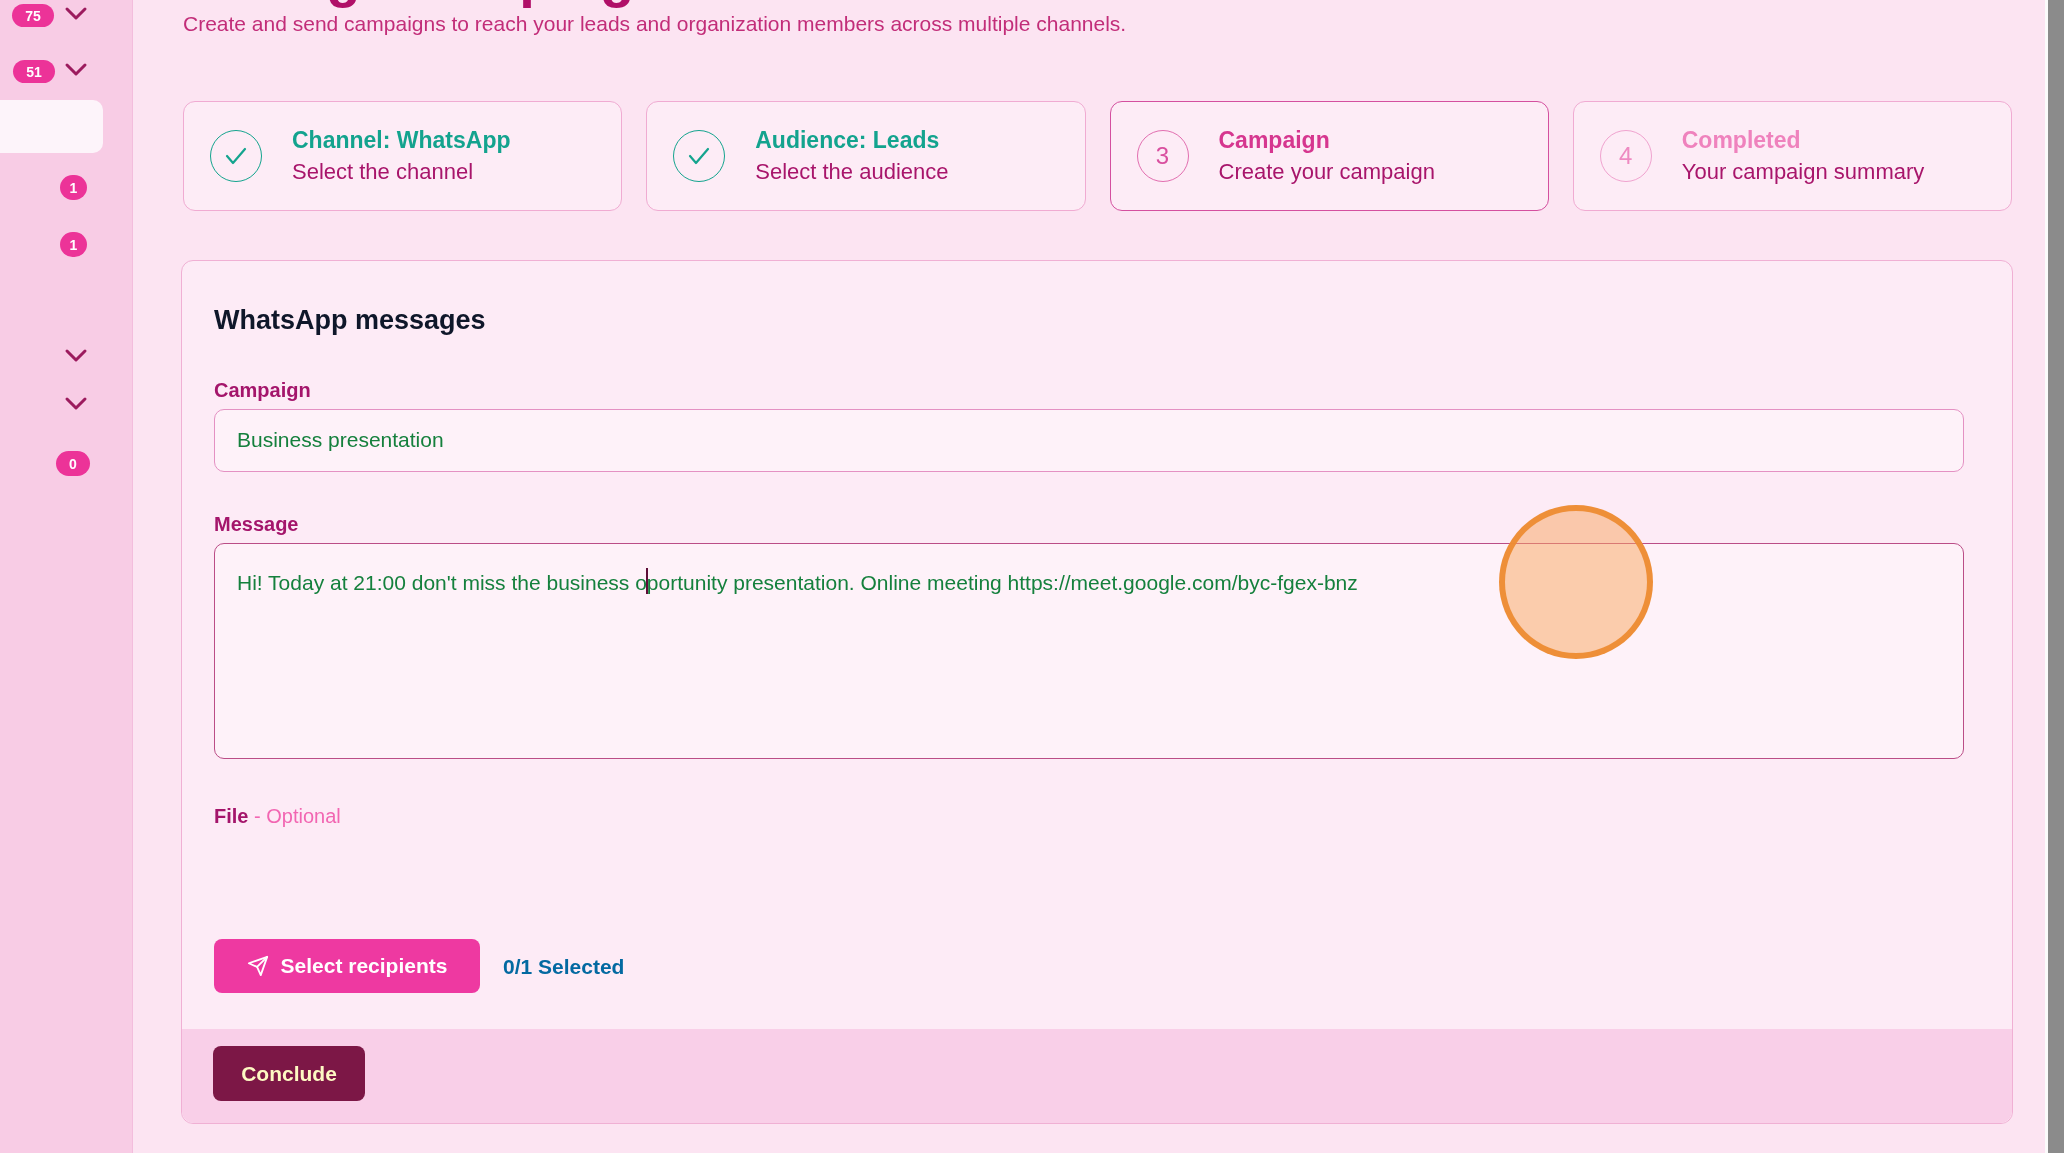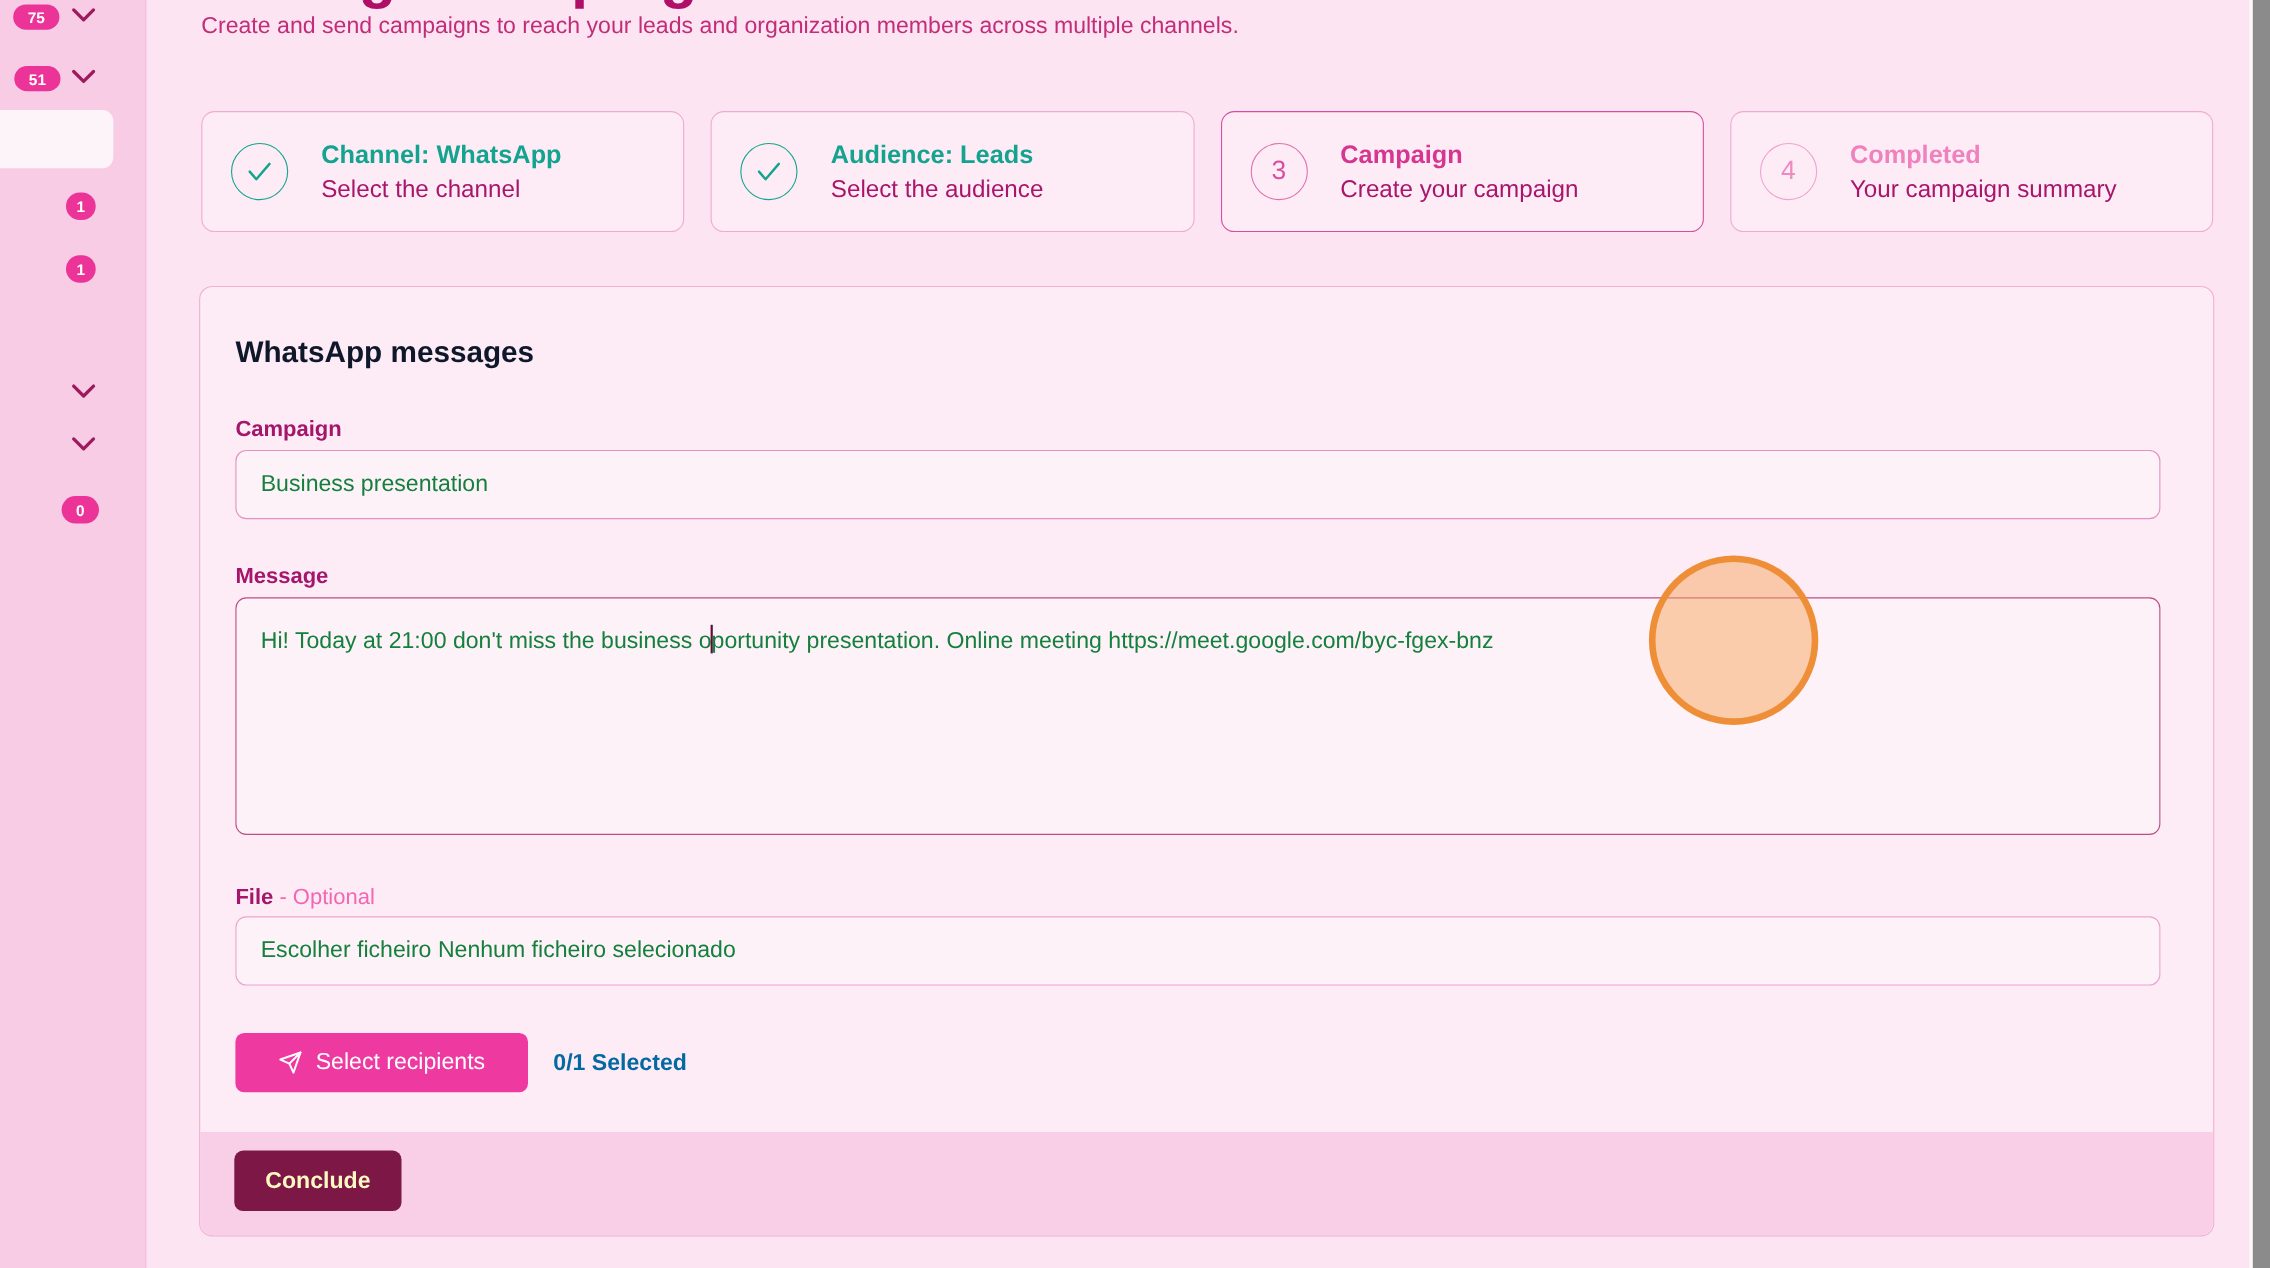--- a/index.html
+++ b/index.html
@@ -108,21 +108,21 @@
     display:inline-block; width:2px; height:26px; background:#5e0d38;
     vertical-align:text-bottom; margin:0 -1px;
   }
   .file-input {
     top:572px; height:63px; border:1.5px solid #eba5cf;
     line-height:60px; padding-left:22px; cursor:pointer;
   }
   .select-recipients-btn {
     position:absolute; left:32px; top:678px; width:266px; height:54px;
     background:#ee39a1; border:none; border-radius:8px;
-    color:#fff; font-size:21px; font-weight:normal;
+    color:#fff; font-size:21px; font-weight:bold;
     display:flex; align-items:center; justify-content:center; gap:12px;
     cursor:pointer; font-family:"Liberation Sans", sans-serif;
   }
   .selected-count {
     position:absolute; left:321px; top:692px; line-height:28px;
     font-size:21px; font-weight:bold; color:#0369a1;
   }
   .card-footer {
     position:absolute; left:0; right:0; bottom:0; height:94px;
     background:#f9cfe8; border-radius:0 0 12px 12px;
@@ -242,23 +242,20 @@
   </div>
 
   <div class="field-label lbl-message">Message</div>
   <div class="text-box message-area">
     <span>Hi! Today at 21:00 don't miss the business o</span><span class="caret"></span><span>portunity presentation. Online meeting https://meet.google.com/byc-fgex-bnz</span>
   </div>
 
   <div class="field-label lbl-file">
     <span>File</span>
     <span class="lbl-optional">- Optional</span>
-  </div>
-  <div class="text-box file-input">
-    <span>Escolher ficheiro Nenhum ficheiro selecionado</span>
   </div>
 
   <button class="select-recipients-btn">
     <svg width="22" height="22" viewBox="0 0 24 24">
       <path d="M22 2 L11 13" fill="none" stroke="#fff" stroke-width="2" stroke-linecap="round" stroke-linejoin="round"></path>
       <path d="M22 2 L15 22 L11 13 L2 9 Z" fill="none" stroke="#fff" stroke-width="2" stroke-linecap="round" stroke-linejoin="round"></path>
     </svg>
     <span>Select recipients</span>
   </button>
   <div class="selected-count">0/1 Selected</div>

